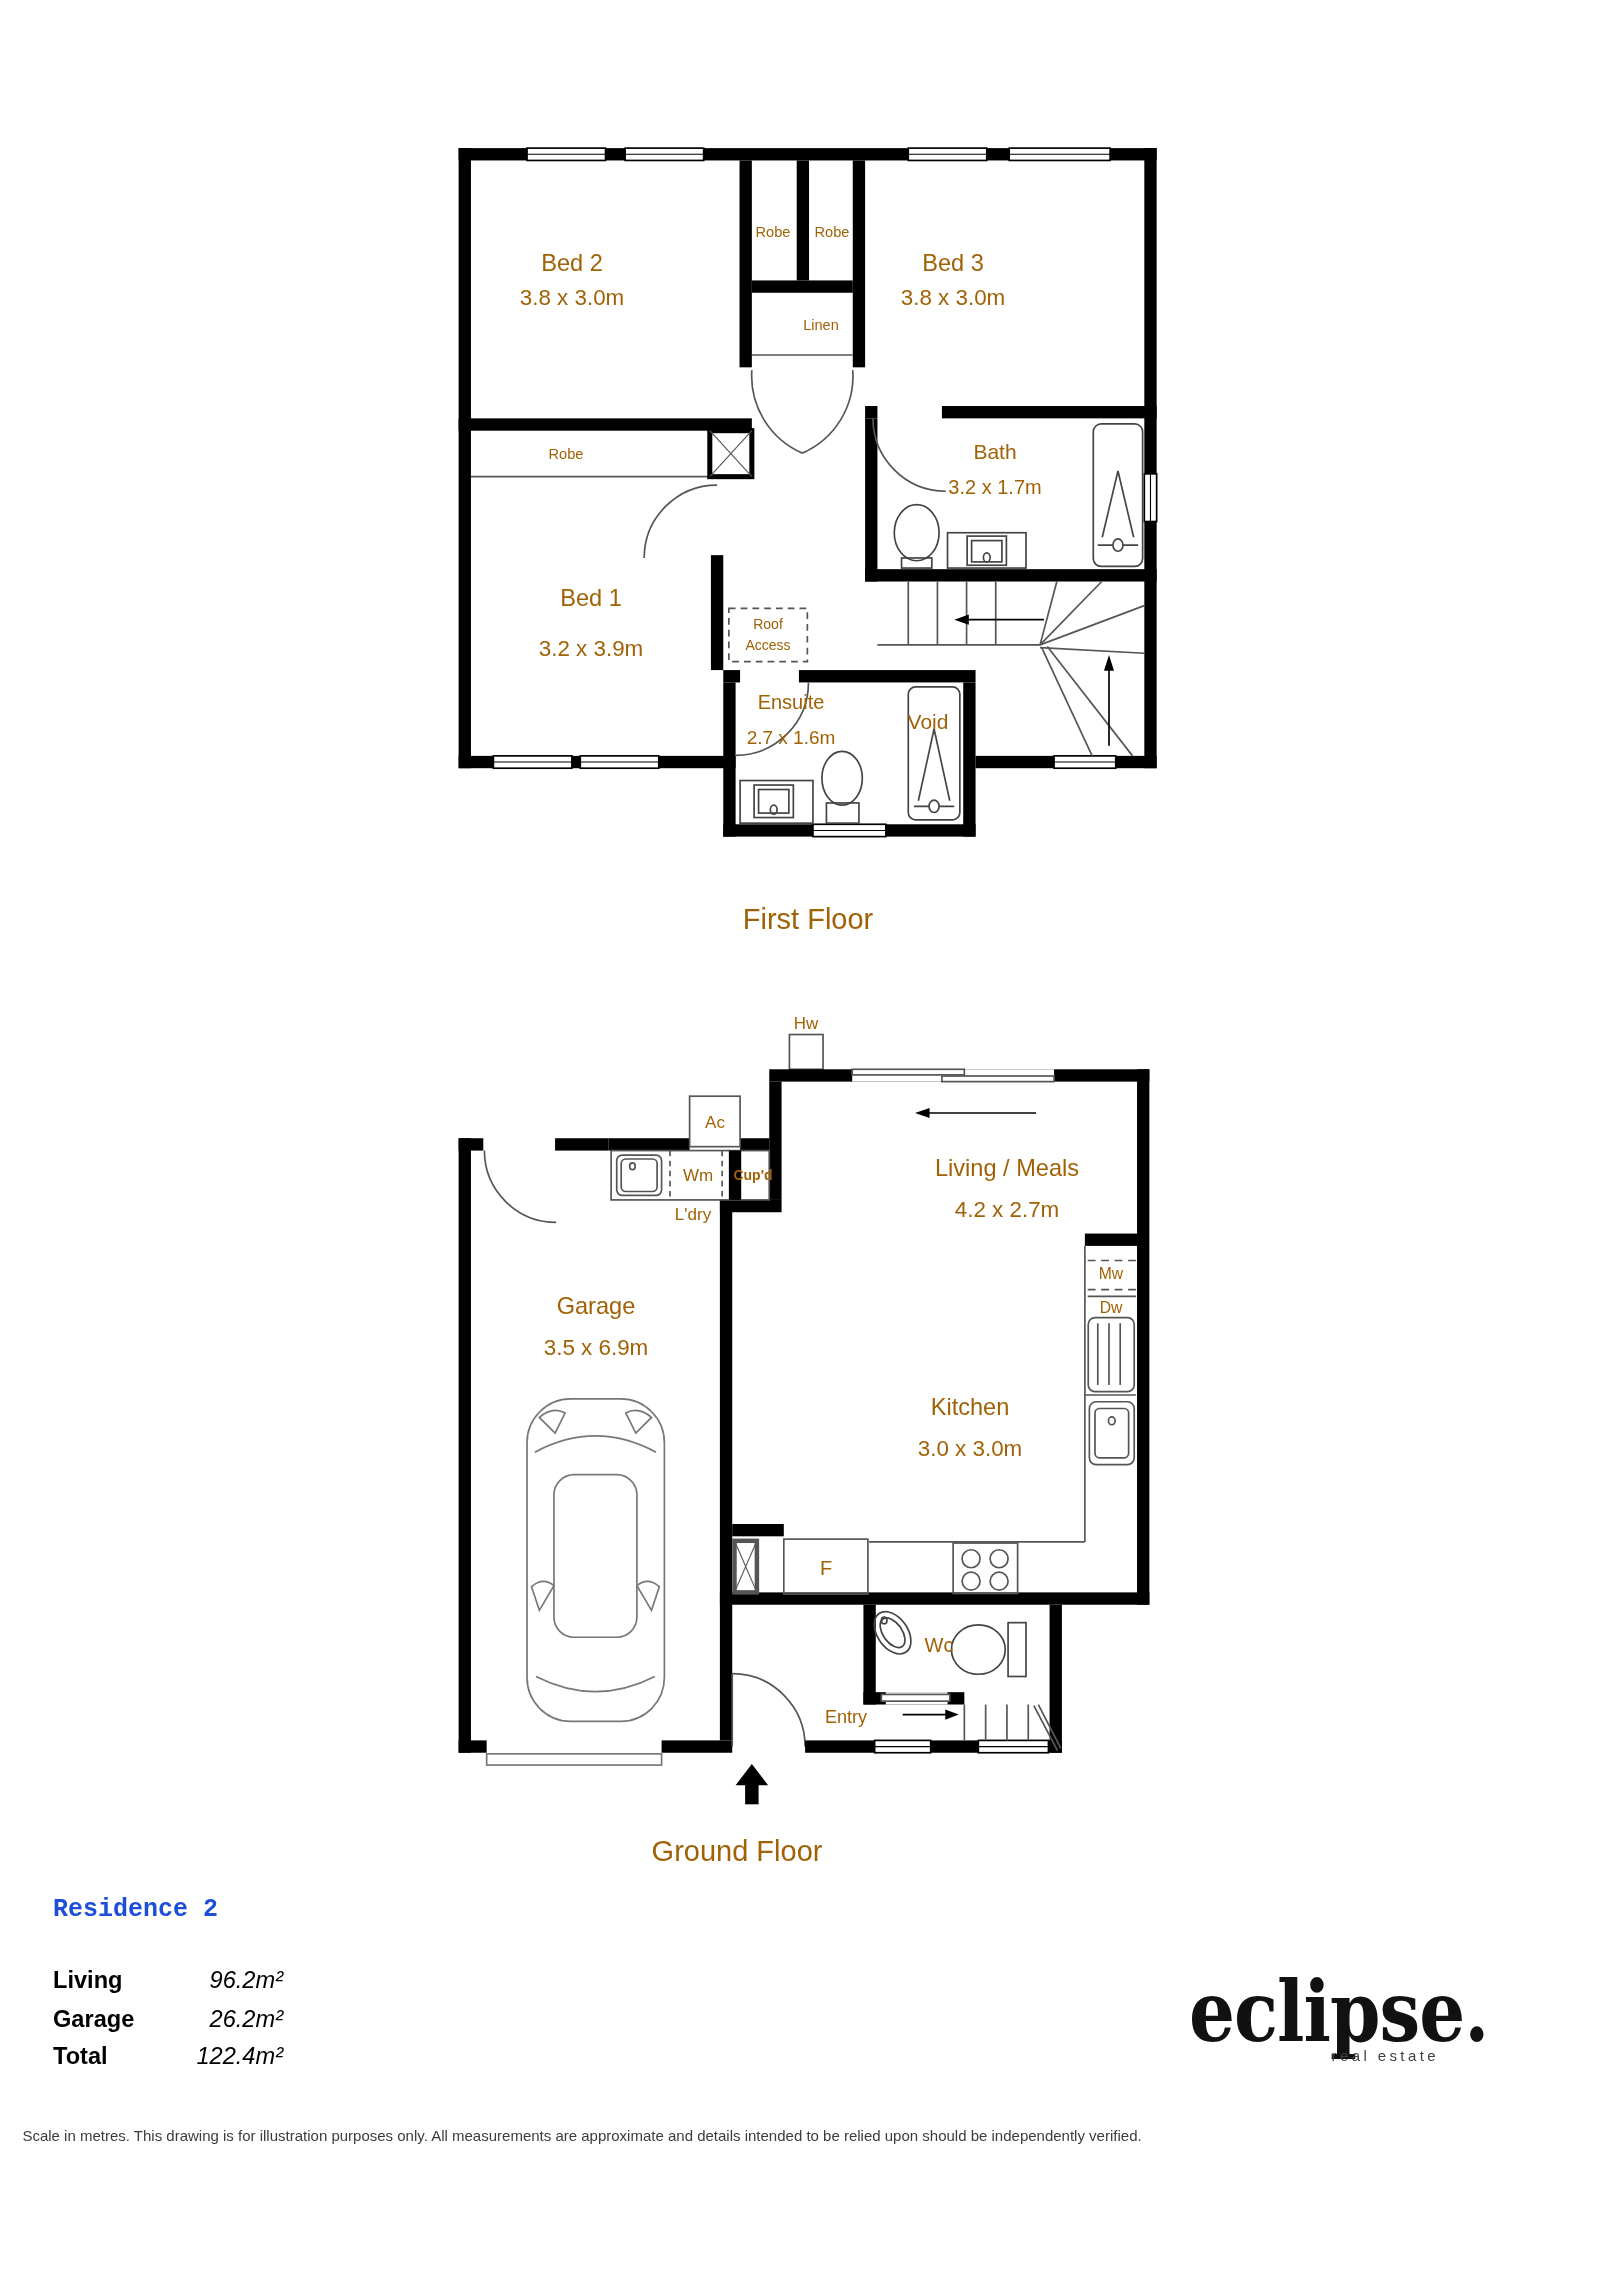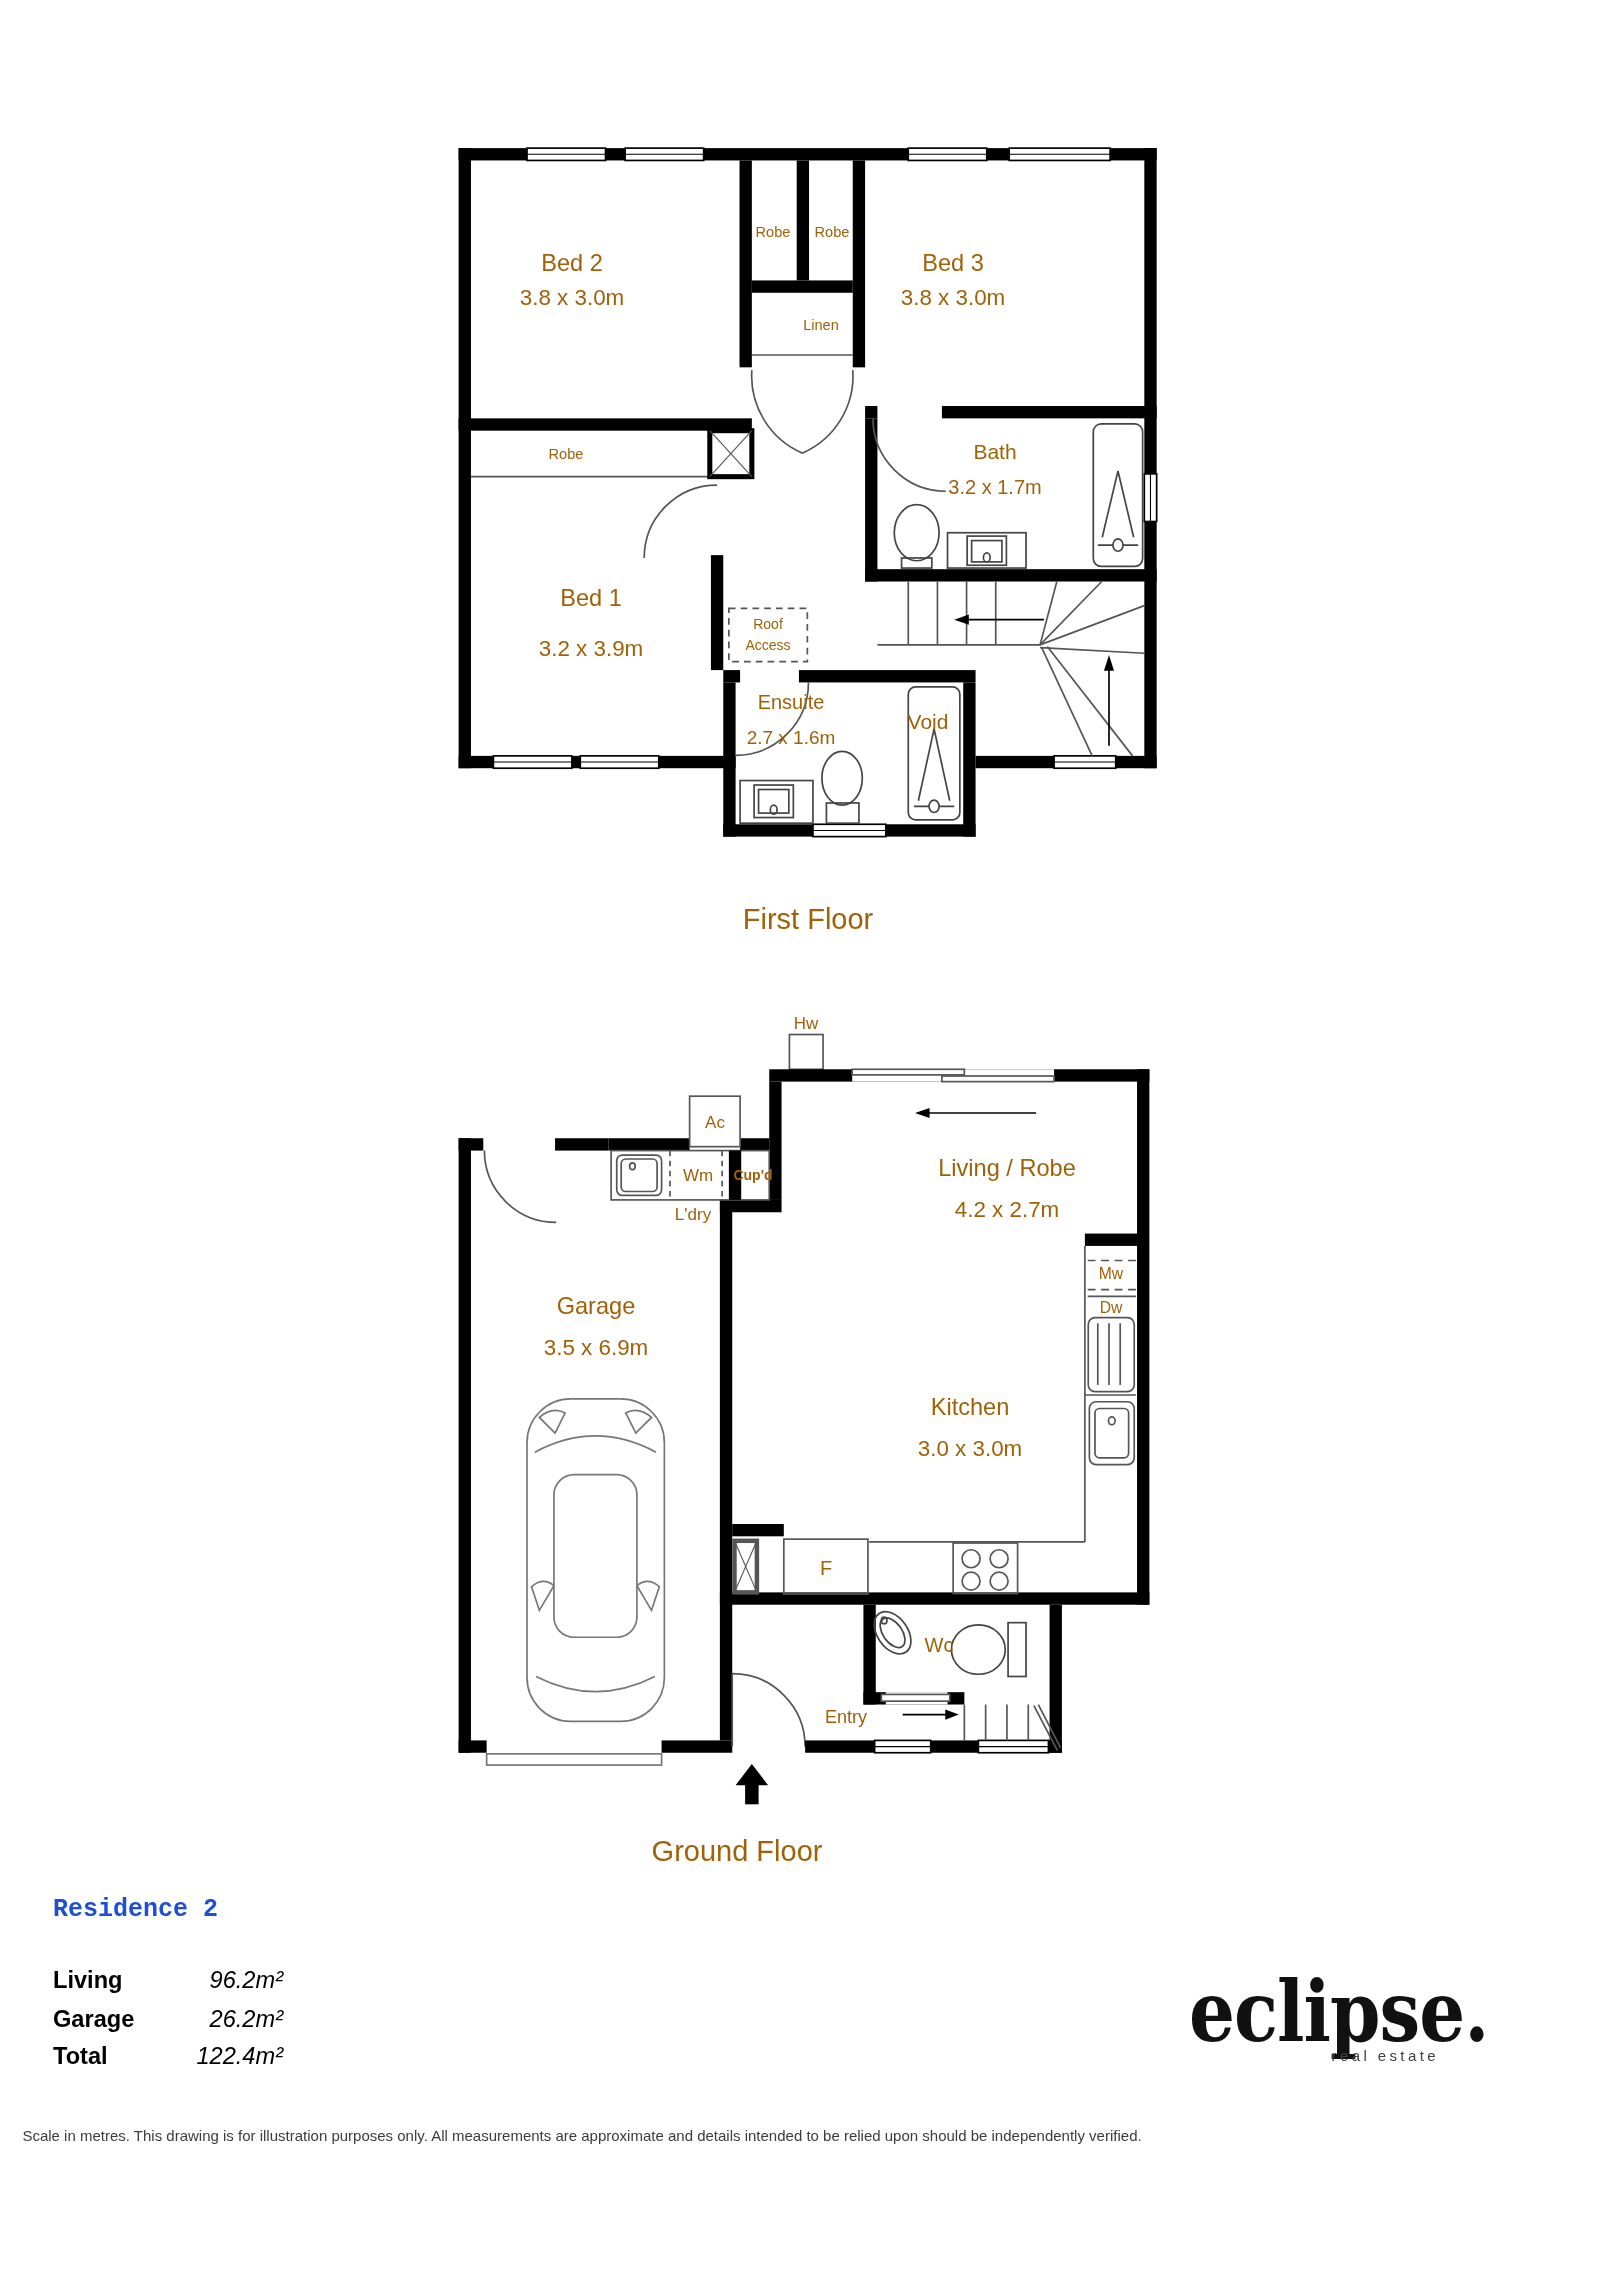--- a/index.html
+++ b/index.html
@@ -276,21 +276,21 @@
 <div class="lbl" style="left:791px;top:702px;font-size:20px;">Ensuite</div>
 <div class="lbl" style="left:791px;top:737px;font-size:19px;">2.7 x 1.6m</div>
 <div class="lbl" style="left:928px;top:721px;font-size:21px;">Void</div>
 <div class="lbl" style="left:808px;top:919px;font-size:29px;">First Floor</div>
 
 <div class="lbl" style="left:806px;top:1023px;font-size:17px;text-align:center;">Hw</div>
 <div class="lbl" style="left:715px;top:1122px;font-size:17px;">Ac</div>
 <div class="lbl" style="left:698px;top:1175px;font-size:17px;">Wm</div>
 <div class="lbl" style="left:753px;top:1175px;font-size:14px;font-weight:bold;">Cup'd</div>
 <div class="lbl" style="left:693px;top:1214px;font-size:17px;">L'dry</div>
-<div class="lbl" style="left:1007px;top:1169px;font-size:23.6px;">Living / Robe</div>
+<div class="lbl" style="left:1007px;top:1169px;font-size:23.6px;">Living / Meals</div>
 <div class="lbl" style="left:1007px;top:1210px;font-size:22.4px;">4.2 x 2.7m</div>
 <div class="lbl" style="left:596px;top:1307px;font-size:23.6px;">Garage</div>
 <div class="lbl" style="left:596px;top:1348px;font-size:22.4px;">3.5 x 6.9m</div>
 <div class="lbl" style="left:1111px;top:1274px;font-size:15.7px;">Mw</div>
 <div class="lbl" style="left:1111px;top:1308px;font-size:15.7px;">Dw</div>
 <div class="lbl" style="left:970px;top:1408px;font-size:23.6px;">Kitchen</div>
 <div class="lbl" style="left:970px;top:1449px;font-size:22.4px;">3.0 x 3.0m</div>
 <div class="lbl" style="left:826px;top:1568px;font-size:20px;">F</div>
 <div class="lbl" style="left:939px;top:1645px;font-size:20px;">Wc</div>
 <div class="lbl" style="left:846px;top:1717px;font-size:18px;">Entry</div>

